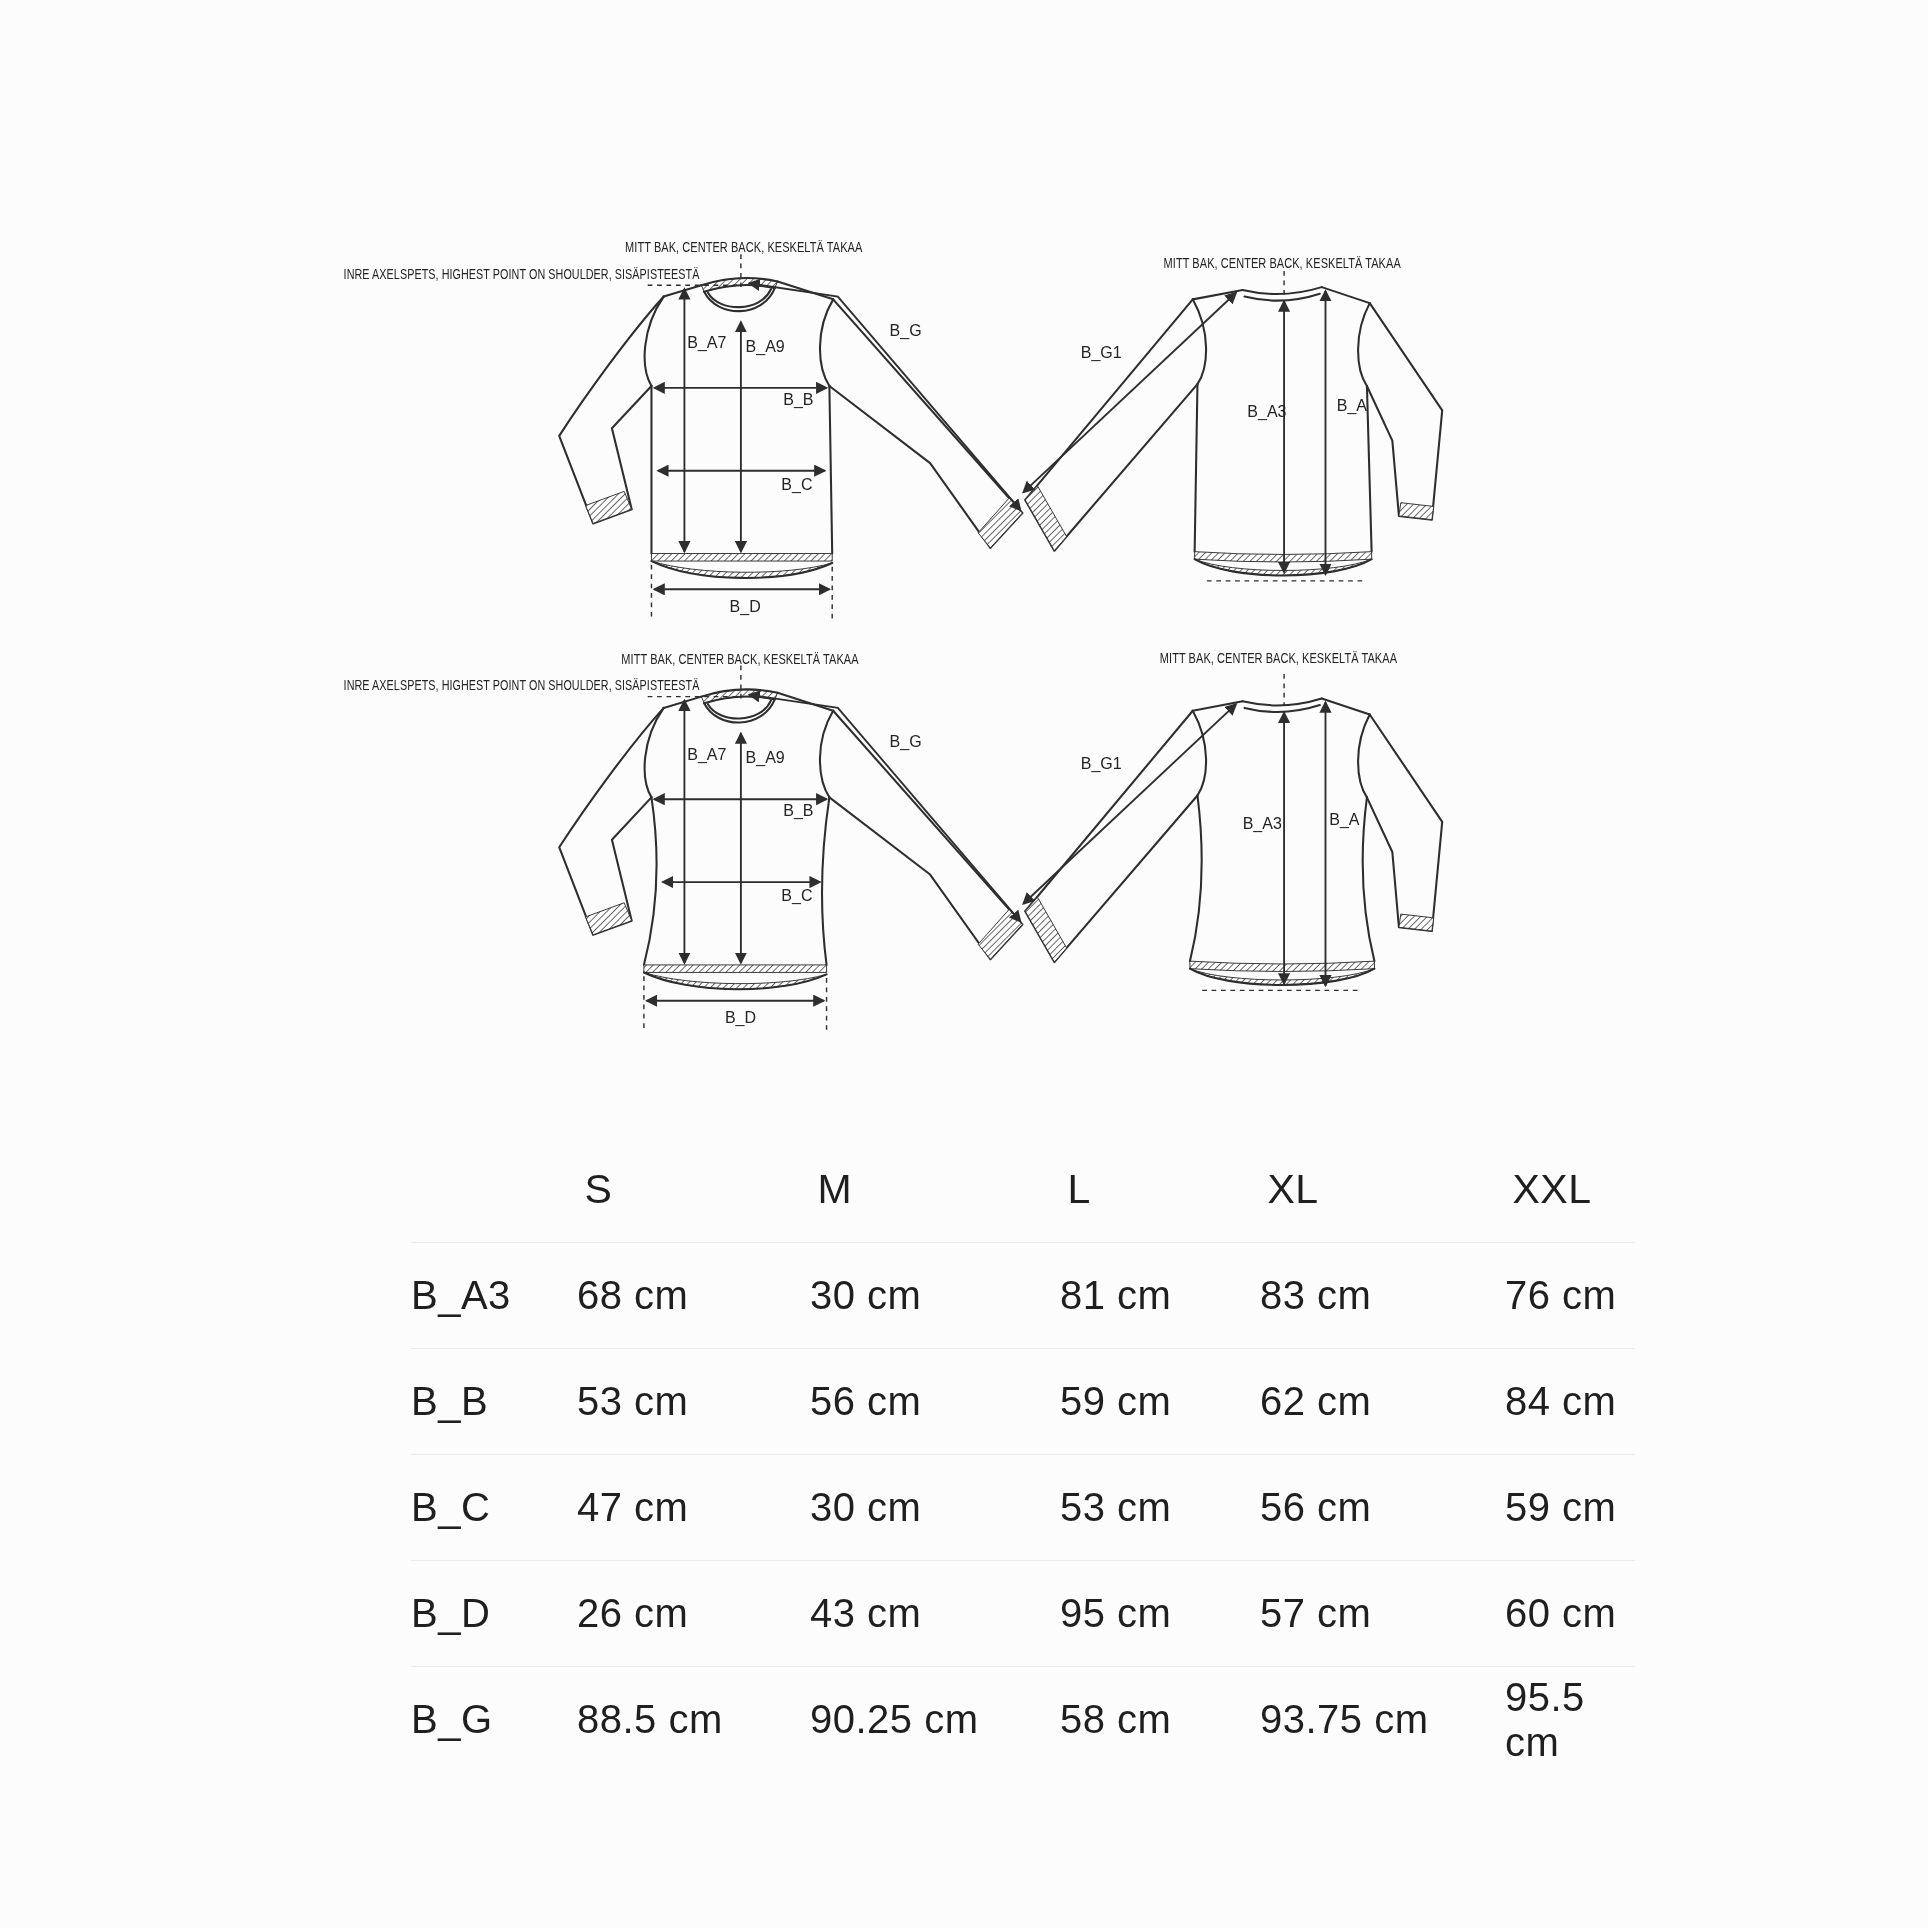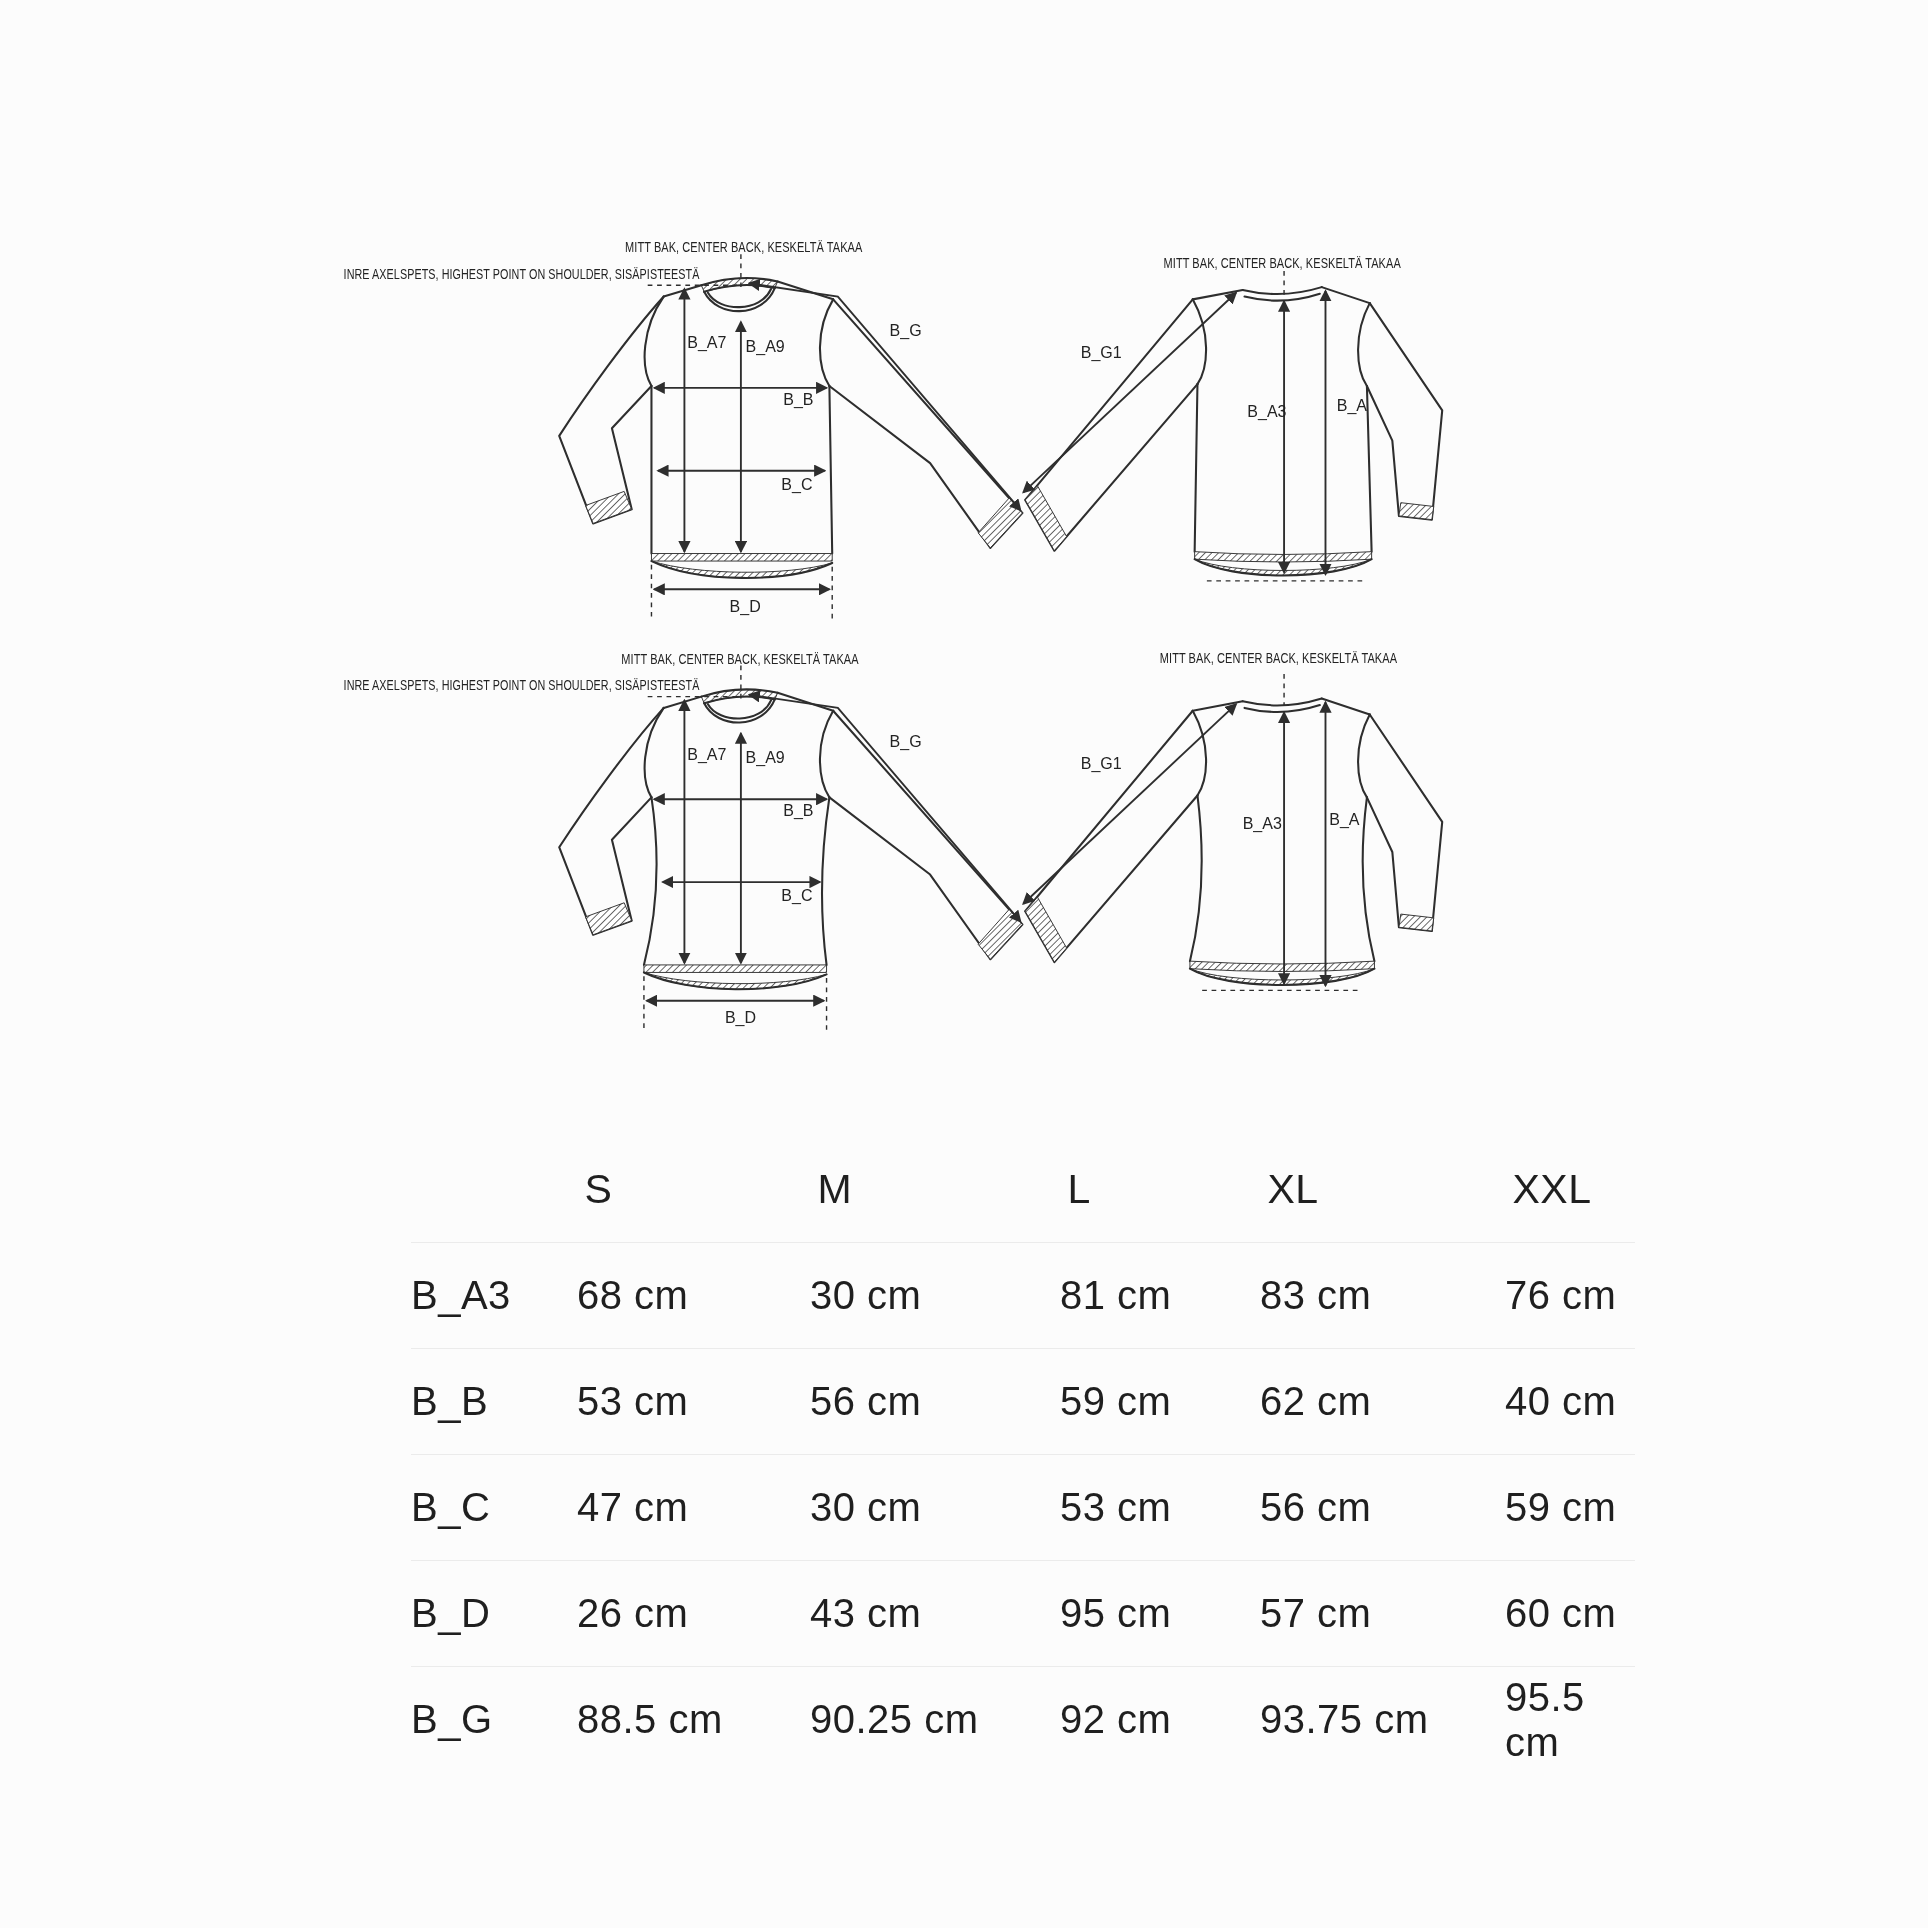--- a/index.html
+++ b/index.html
@@ -182,21 +182,21 @@
     <div class="cell">83 cm</div>
     <div class="cell">76 cm</div>
   </div>
 
   <div class="trow data">
     <div class="cell">B_B</div>
     <div class="cell">53 cm</div>
     <div class="cell">56 cm</div>
     <div class="cell">59 cm</div>
     <div class="cell">62 cm</div>
-    <div class="cell">40 cm</div>
+    <div class="cell">84 cm</div>
   </div>
 
   <div class="trow data">
     <div class="cell">B_C</div>
     <div class="cell">47 cm</div>
     <div class="cell">30 cm</div>
     <div class="cell">53 cm</div>
     <div class="cell">56 cm</div>
     <div class="cell">59 cm</div>
   </div>
@@ -207,20 +207,20 @@
     <div class="cell">43 cm</div>
     <div class="cell">95 cm</div>
     <div class="cell">57 cm</div>
     <div class="cell">60 cm</div>
   </div>
 
   <div class="trow data">
     <div class="cell">B_G</div>
     <div class="cell">88.5 cm</div>
     <div class="cell">90.25 cm</div>
-    <div class="cell">92 cm</div>
+    <div class="cell">58 cm</div>
     <div class="cell">93.75 cm</div>
     <div class="cell">95.5 cm</div>
   </div>
 </div>
 
 </div>
 
 
 </body></html>

